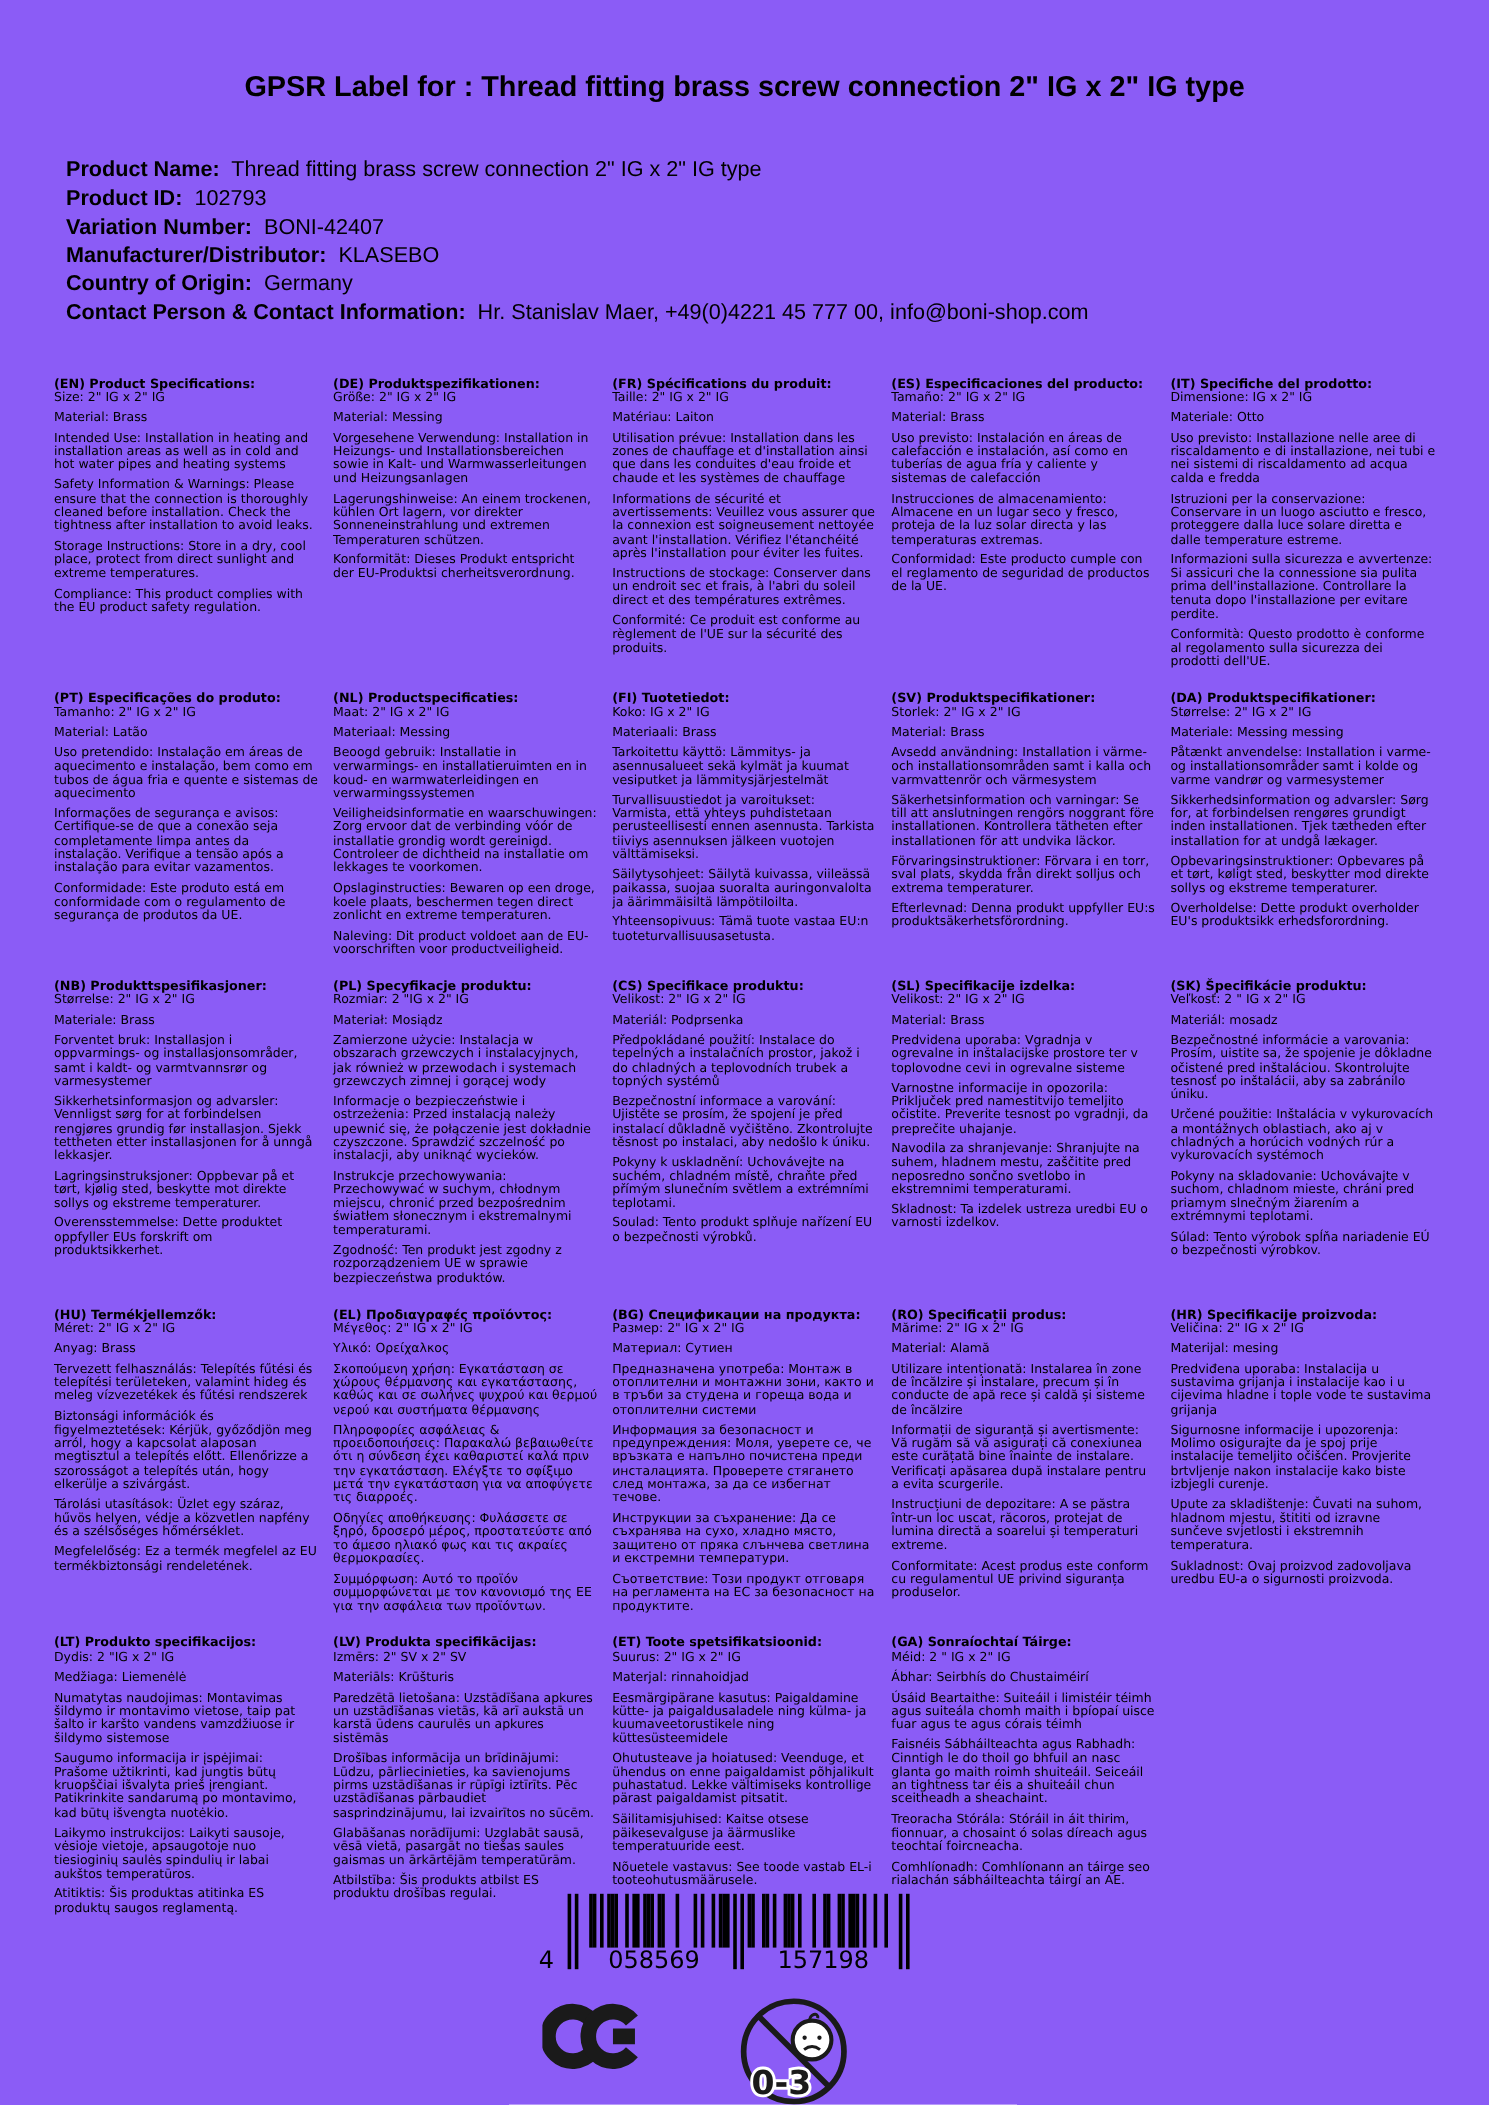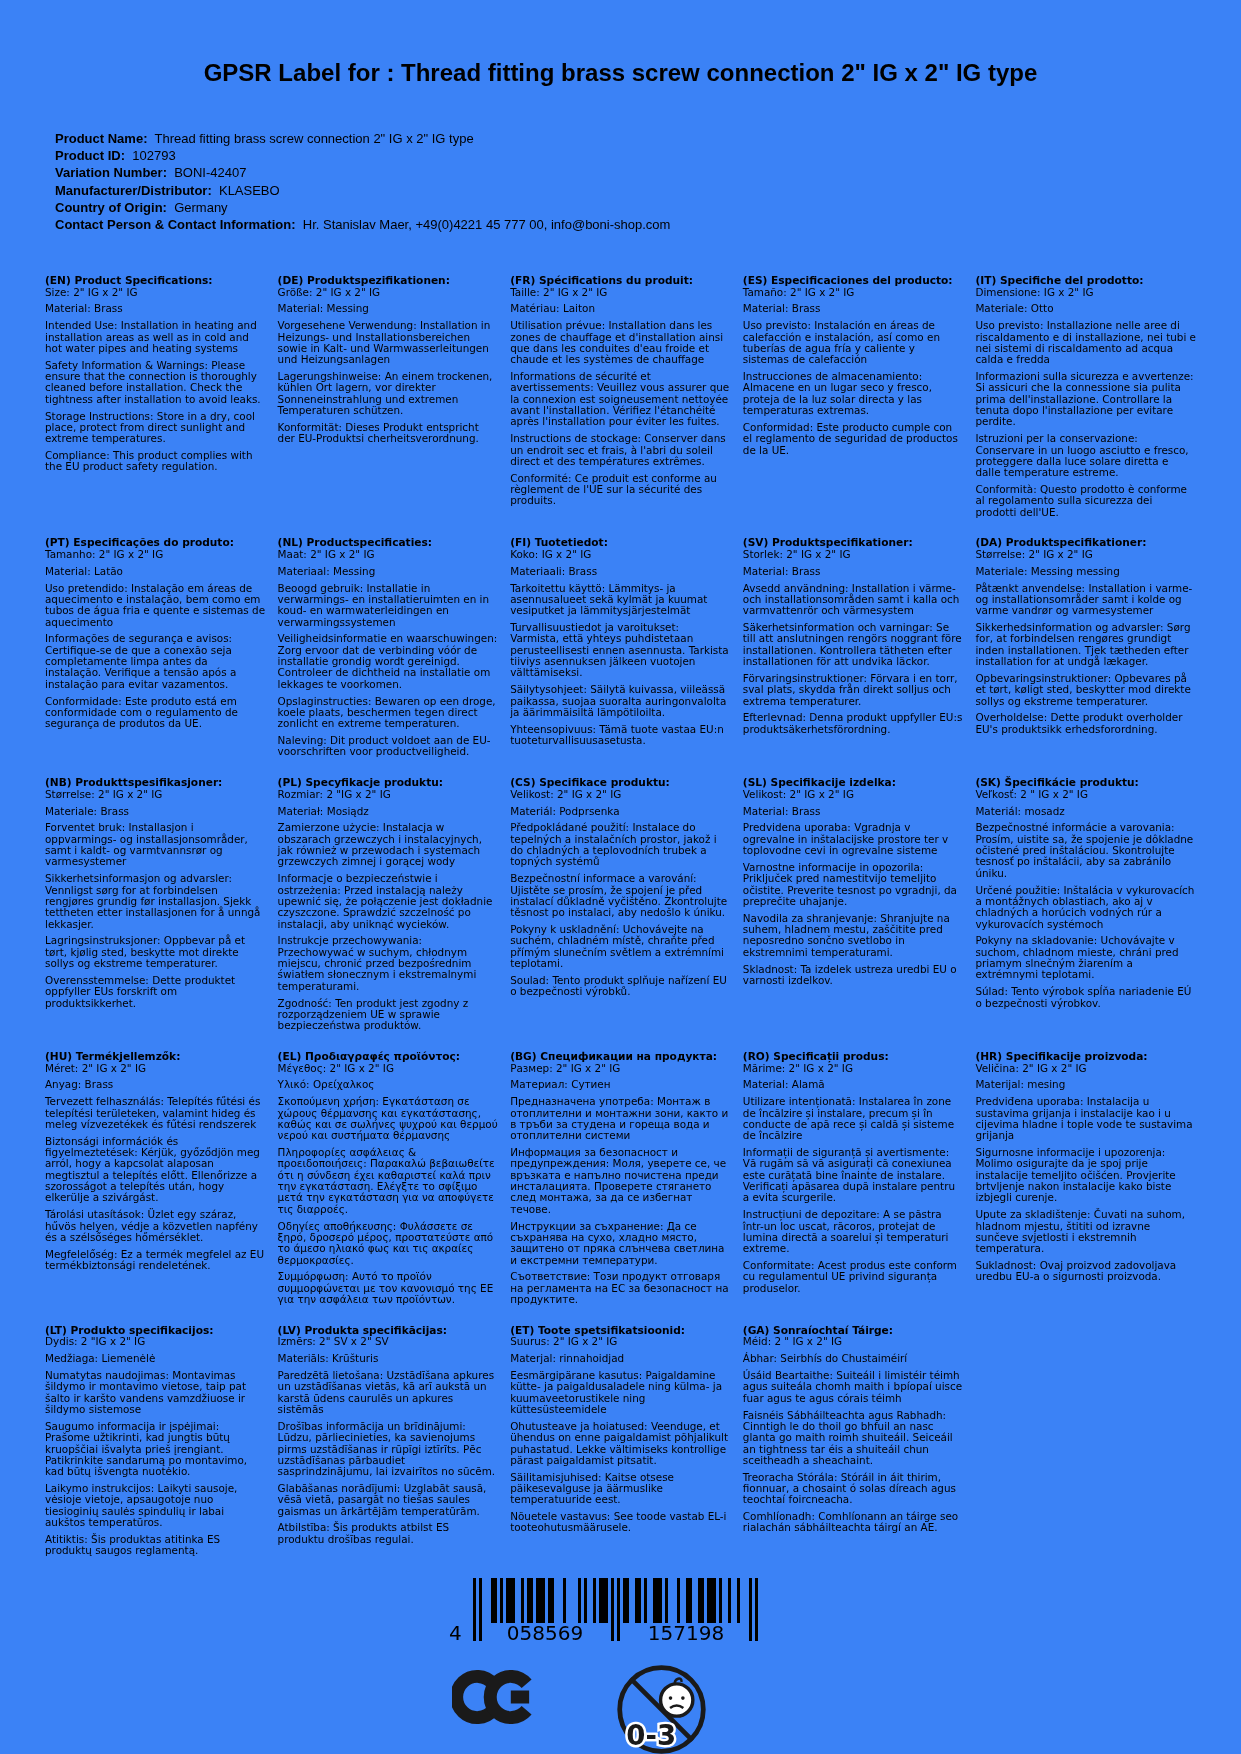--- a/index.html
+++ b/index.html
@@ -1,21 +1,21 @@
 <!DOCTYPE html>
 <html><head>
 <meta charset="utf-8">
 <style>
   html,body{margin:0;padding:0;background:#fff;}
-  .page{position:relative;width:1241px;height:1754px;background:#3b82f6;overflow:hidden;
+  .page{position:relative;width:1241px;height:1754px;background:#8b5cf6;overflow:hidden;
         font-family:"Liberation Sans",sans-serif;color:#000;}
   .title{margin:0 auto;padding-top:56px;width:920px;text-align:center;
          font-size:24px;font-weight:bold;line-height:1.42;
          font-family:"Liberation Sans",sans-serif;}
-  .product-info{margin:40px 0 0 55px;font-size:13px;line-height:1.32;}
+  .product-info{margin:40px 0 0 55px;font-size:18px;line-height:1.32;}
   .pi-row{white-space:nowrap;}
   .pi-label{font-weight:bold;}
   .pi-value{font-weight:normal;}
   .grid{display:grid;grid-template-columns:repeat(5,1fr);column-gap:12px;row-gap:14px;
         margin:42px 45px 0 45px;align-items:start;}
   .block{font-family:"DejaVu Sans",sans-serif;font-size:10.4px;line-height:1.09;}
   .block h3{margin:0;font-size:10.6px;font-weight:bold;white-space:nowrap;overflow:visible;}
   .block p{margin:0 0 5.5px 0;}
   .barcode-wrap{position:absolute;top:1578px;left:447px;}
   .barcode-wrap svg text{font-family:"DejaVu Sans",sans-serif;font-size:20px;fill:#000;}
@@ -72,22 +72,22 @@
         <p>Material: Brass</p>
         <p>Uso previsto: Instalación en áreas de calefacción e instalación, así como en tuberías de agua fría y caliente y sistemas de calefacción</p>
         <p>Instrucciones de almacenamiento: Almacene en un lugar seco y fresco, proteja de la luz solar directa y las temperaturas extremas.</p>
         <p>Conformidad: Este producto cumple con el reglamento de seguridad de productos de la UE.</p>
       </div>
       <div class="block">
         <h3>(IT) Specifiche del prodotto:</h3>
         <p>Dimensione: IG x 2" IG</p>
         <p>Materiale: Otto</p>
         <p>Uso previsto: Installazione nelle aree di riscaldamento e di installazione, nei tubi e nei sistemi di riscaldamento ad acqua calda e fredda</p>
+        <p>Istruzioni per la conservazione: Conservare in un luogo asciutto e fresco, proteggere dalla luce solare diretta e dalle temperature estreme.</p>
         <p>Informazioni sulla sicurezza e avvertenze: Si assicuri che la connessione sia pulita prima dell'installazione. Controllare la tenuta dopo l'installazione per evitare perdite.</p>
-        <p>Istruzioni per la conservazione: Conservare in un luogo asciutto e fresco, proteggere dalla luce solare diretta e dalle temperature estreme.</p>
         <p>Conformità: Questo prodotto è conforme al regolamento sulla sicurezza dei prodotti dell'UE.</p>
       </div>
       <div class="block">
         <h3>(PT) Especificações do produto:</h3>
         <p>Tamanho: 2" IG x 2" IG</p>
         <p>Material: Latão</p>
         <p>Uso pretendido: Instalação em áreas de aquecimento e instalação, bem como em tubos de água fria e quente e sistemas de aquecimento</p>
         <p>Informações de segurança e avisos: Certifique-se de que a conexão seja completamente limpa antes da instalação. Verifique a tensão após a instalação para evitar vazamentos.</p>
         <p>Conformidade: Este produto está em conformidade com o regulamento de segurança de produtos da UE.</p>
       </div>

